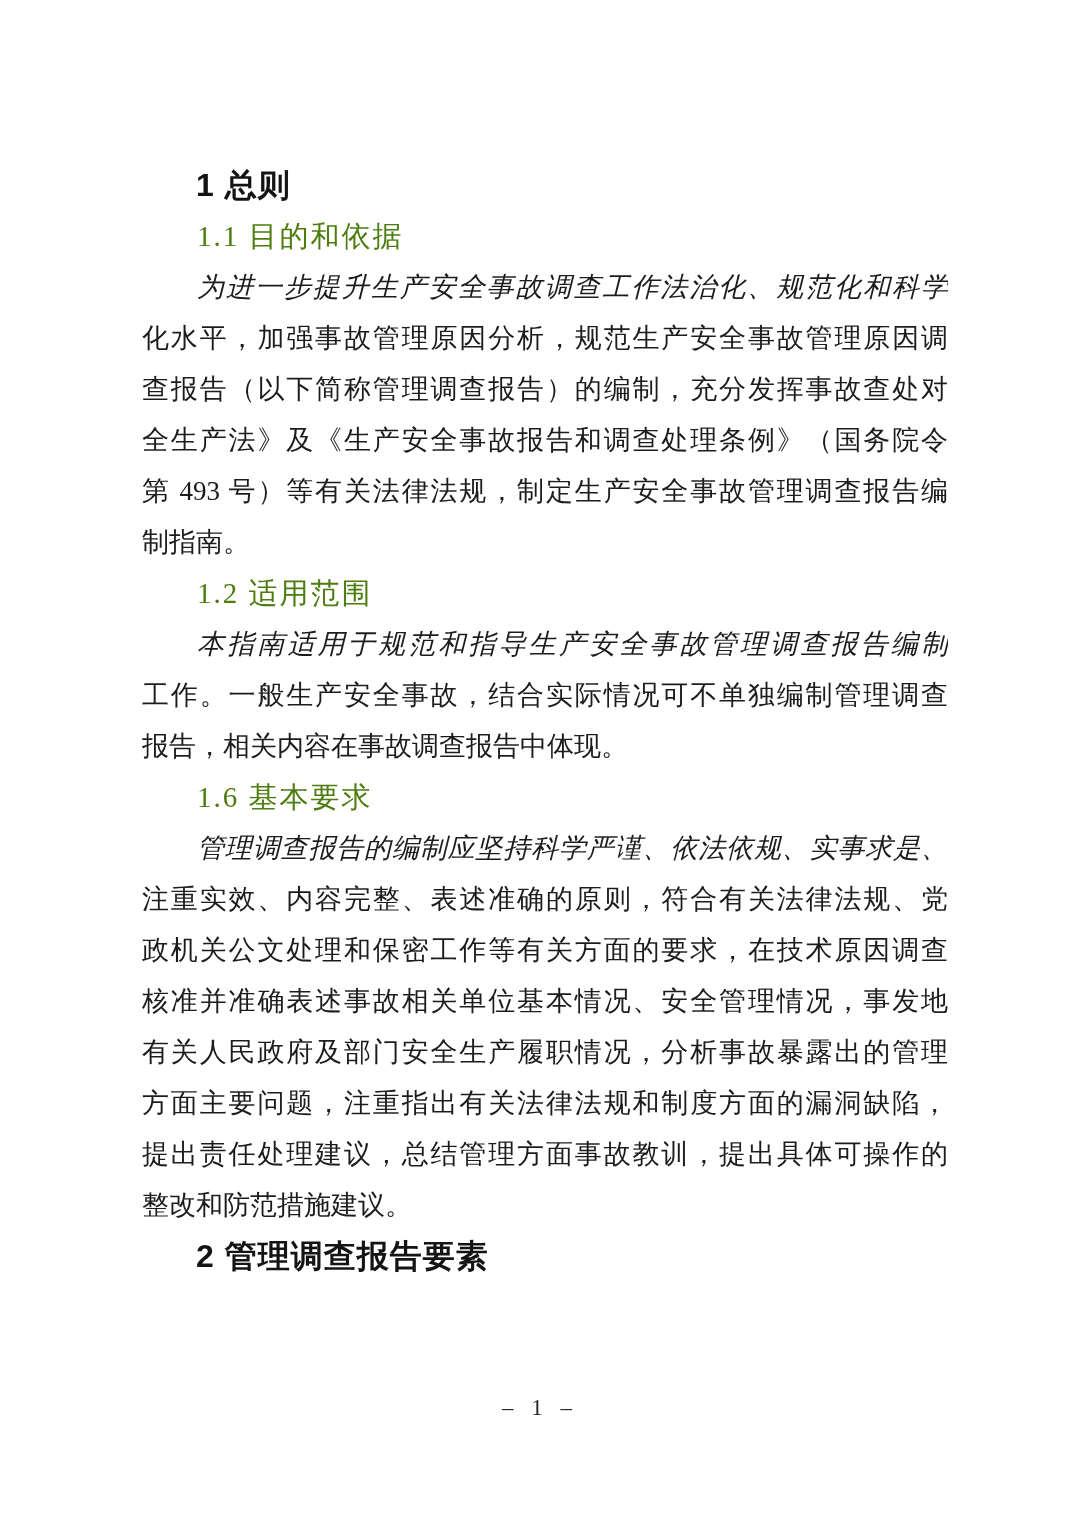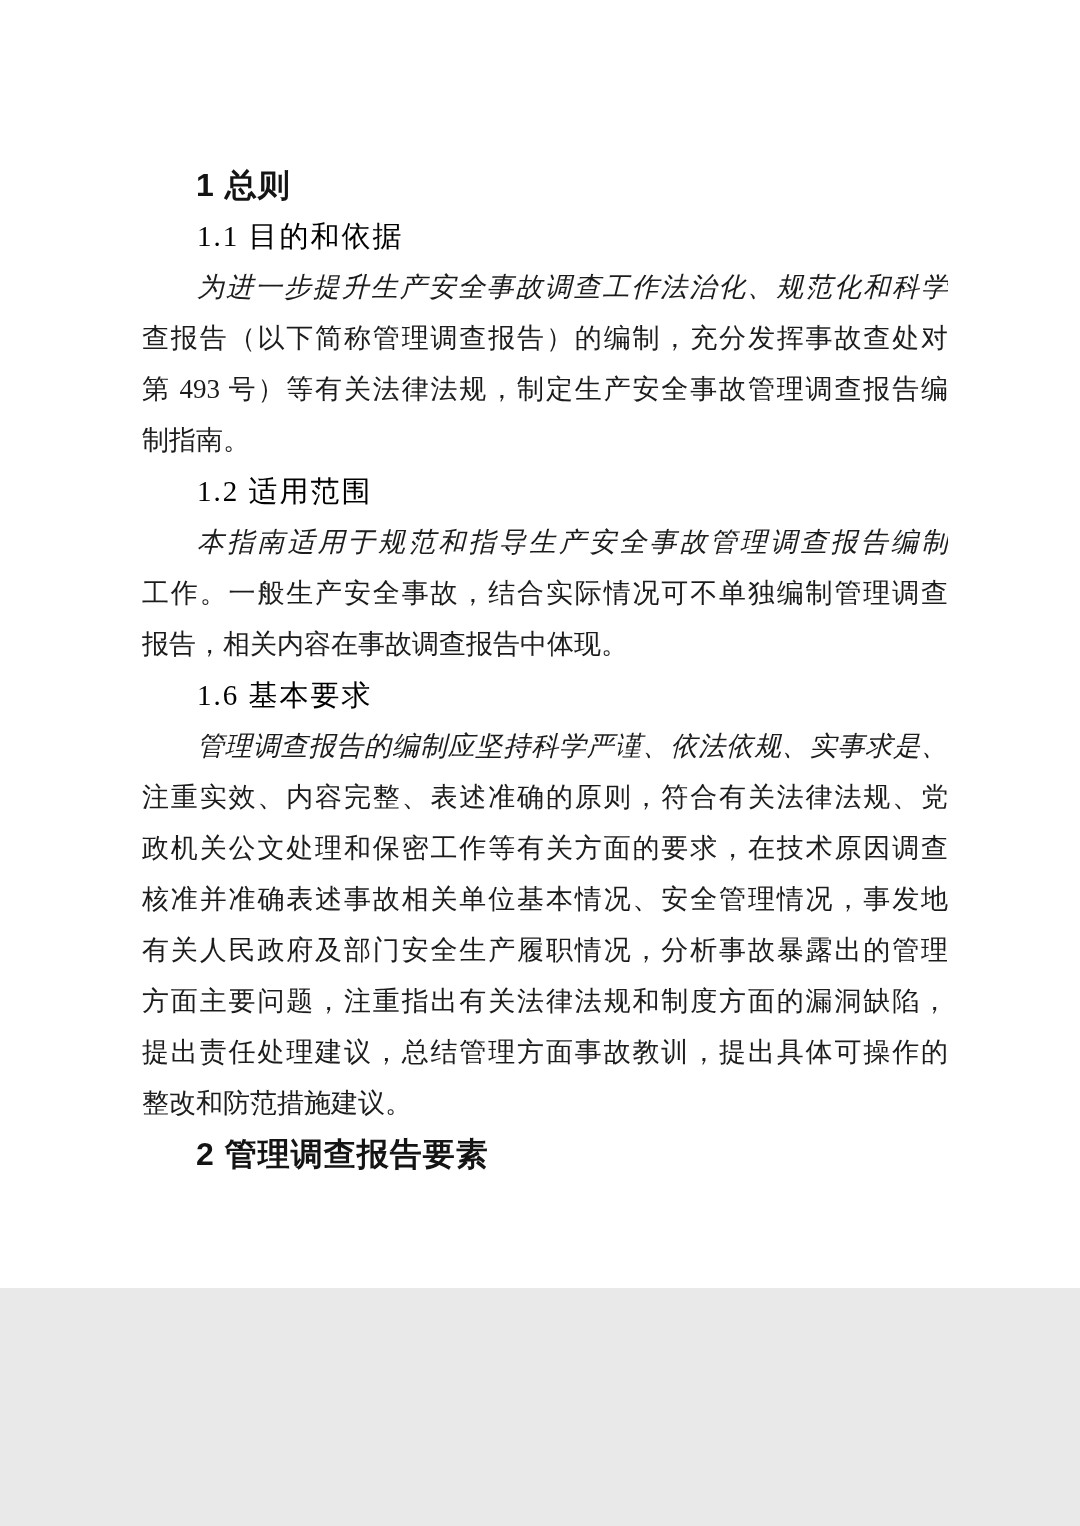--- a/index.html
+++ b/index.html
@@ -3,21 +3,21 @@
 <meta charset="utf-8">
 <style>
   html, body {
     margin: 0;
     padding: 0;
     background: #e9e9e9;
   }
   .page {
     position: relative;
     width: 1080px;
-    height: 1288px;
+    height: 1526px;
     margin: 0 auto;
     background: #ffffff;
     font-family: "Liberation Serif", serif;
     color: #1c1c1c;
     overflow: hidden;
   }
   .content {
     position: absolute;
     left: 142px;
     top: 160px;
@@ -57,21 +57,21 @@
   .h-sub {
     height: 51px;
     line-height: 51px;
     font-size: 29px;
     font-weight: 500;
     font-family: "Liberation Serif", serif;
     text-indent: 55px;
     text-align: left;
     text-align-last: left;
     letter-spacing: 2px;
-    color: #000000;
+    color: #4d7c0f;
     white-space: nowrap;
     overflow: hidden;
   }
   .footer {
     position: absolute;
     left: 0;
     right: 0;
     top: 1388px;
     height: 40px;
     line-height: 40px;
@@ -85,21 +85,23 @@
 <body>
 
 <div class="page">
   <div class="content">
 
     <div class="h-main">1 总则</div>
 
     <div class="h-sub">1.1 目的和依据</div>
 
     <div class="line ind">为进一步提升生产安全事故调查工作法治化、规范化和科学</div>
+    <div class="line">化水平，加强事故管理原因分析，规范生产安全事故管理原因调</div>
     <div class="line">查报告（以下简称管理调查报告）的编制，充分发挥事故查处对</div>
+    <div class="line">全生产法》及《生产安全事故报告和调查处理条例》（国务院令</div>
     <div class="line">第 493 号）等有关法律法规，制定生产安全事故管理调查报告编</div>
     <div class="line last">制指南。</div>
 
     <div class="h-sub">1.2 适用范围</div>
 
     <div class="line ind">本指南适用于规范和指导生产安全事故管理调查报告编制</div>
     <div class="line">工作。一般生产安全事故，结合实际情况可不单独编制管理调查</div>
     <div class="line last">报告，相关内容在事故调查报告中体现。</div>
 
     <div class="h-sub">1.6 基本要求</div>

